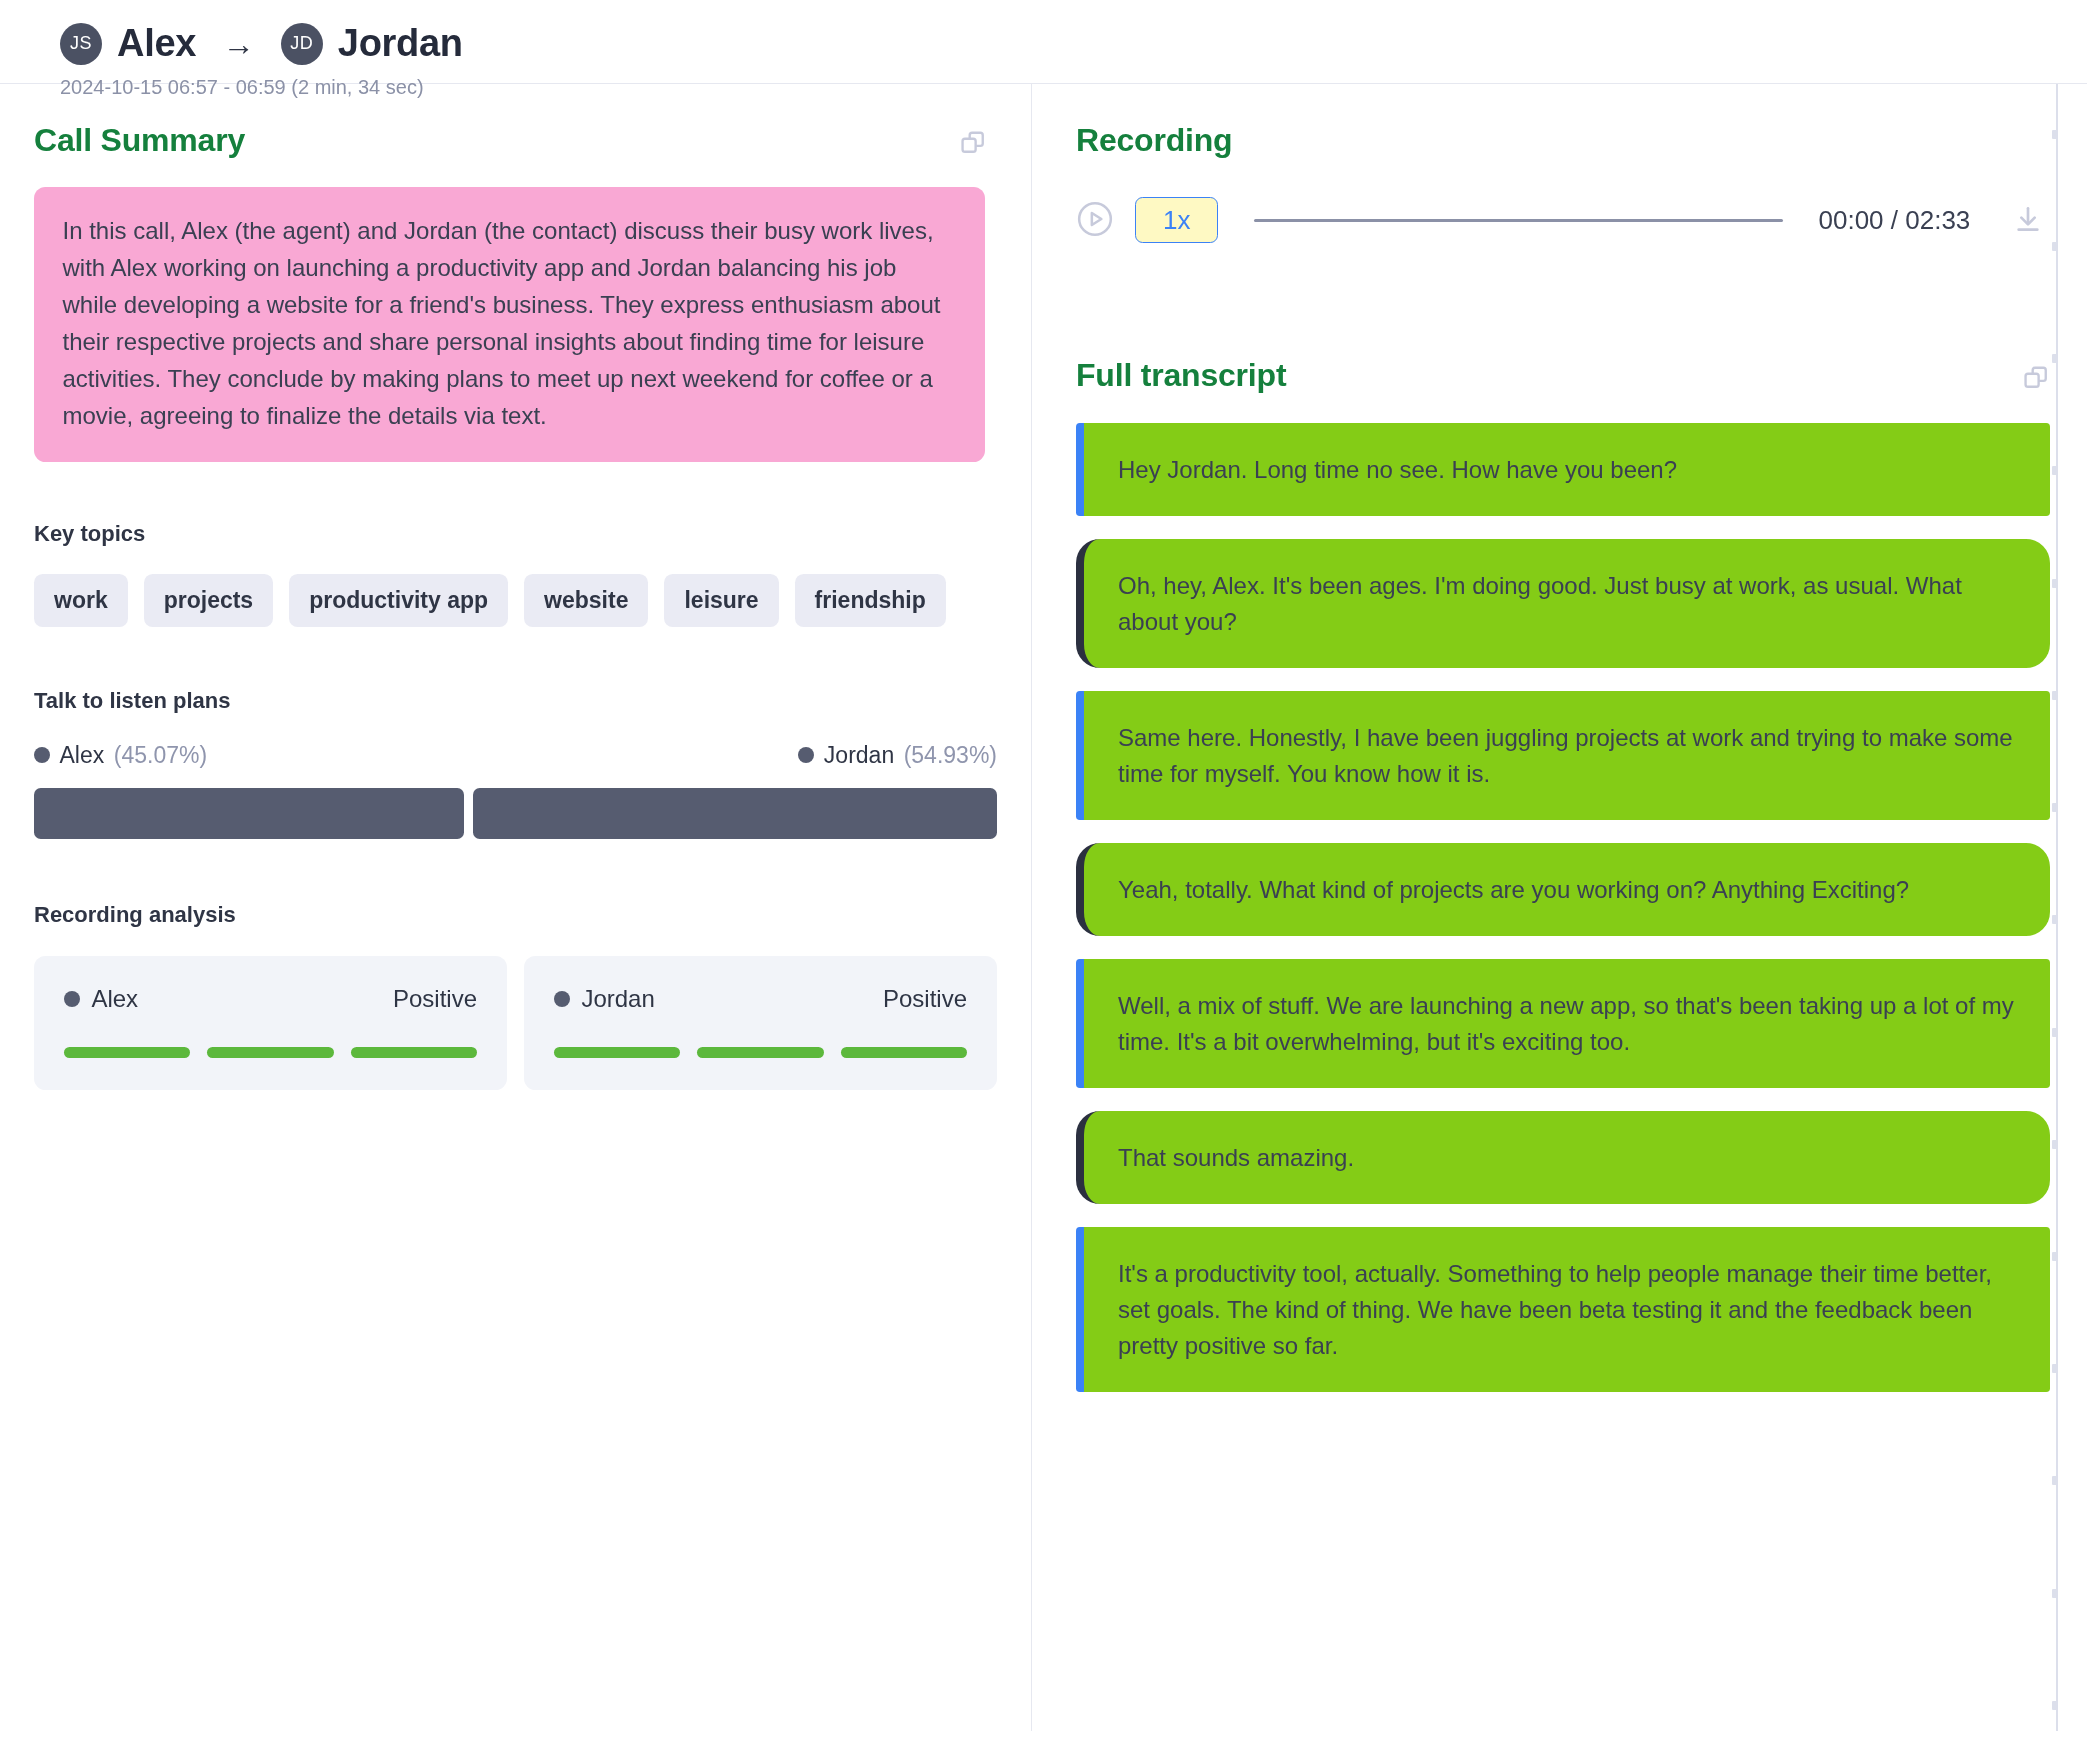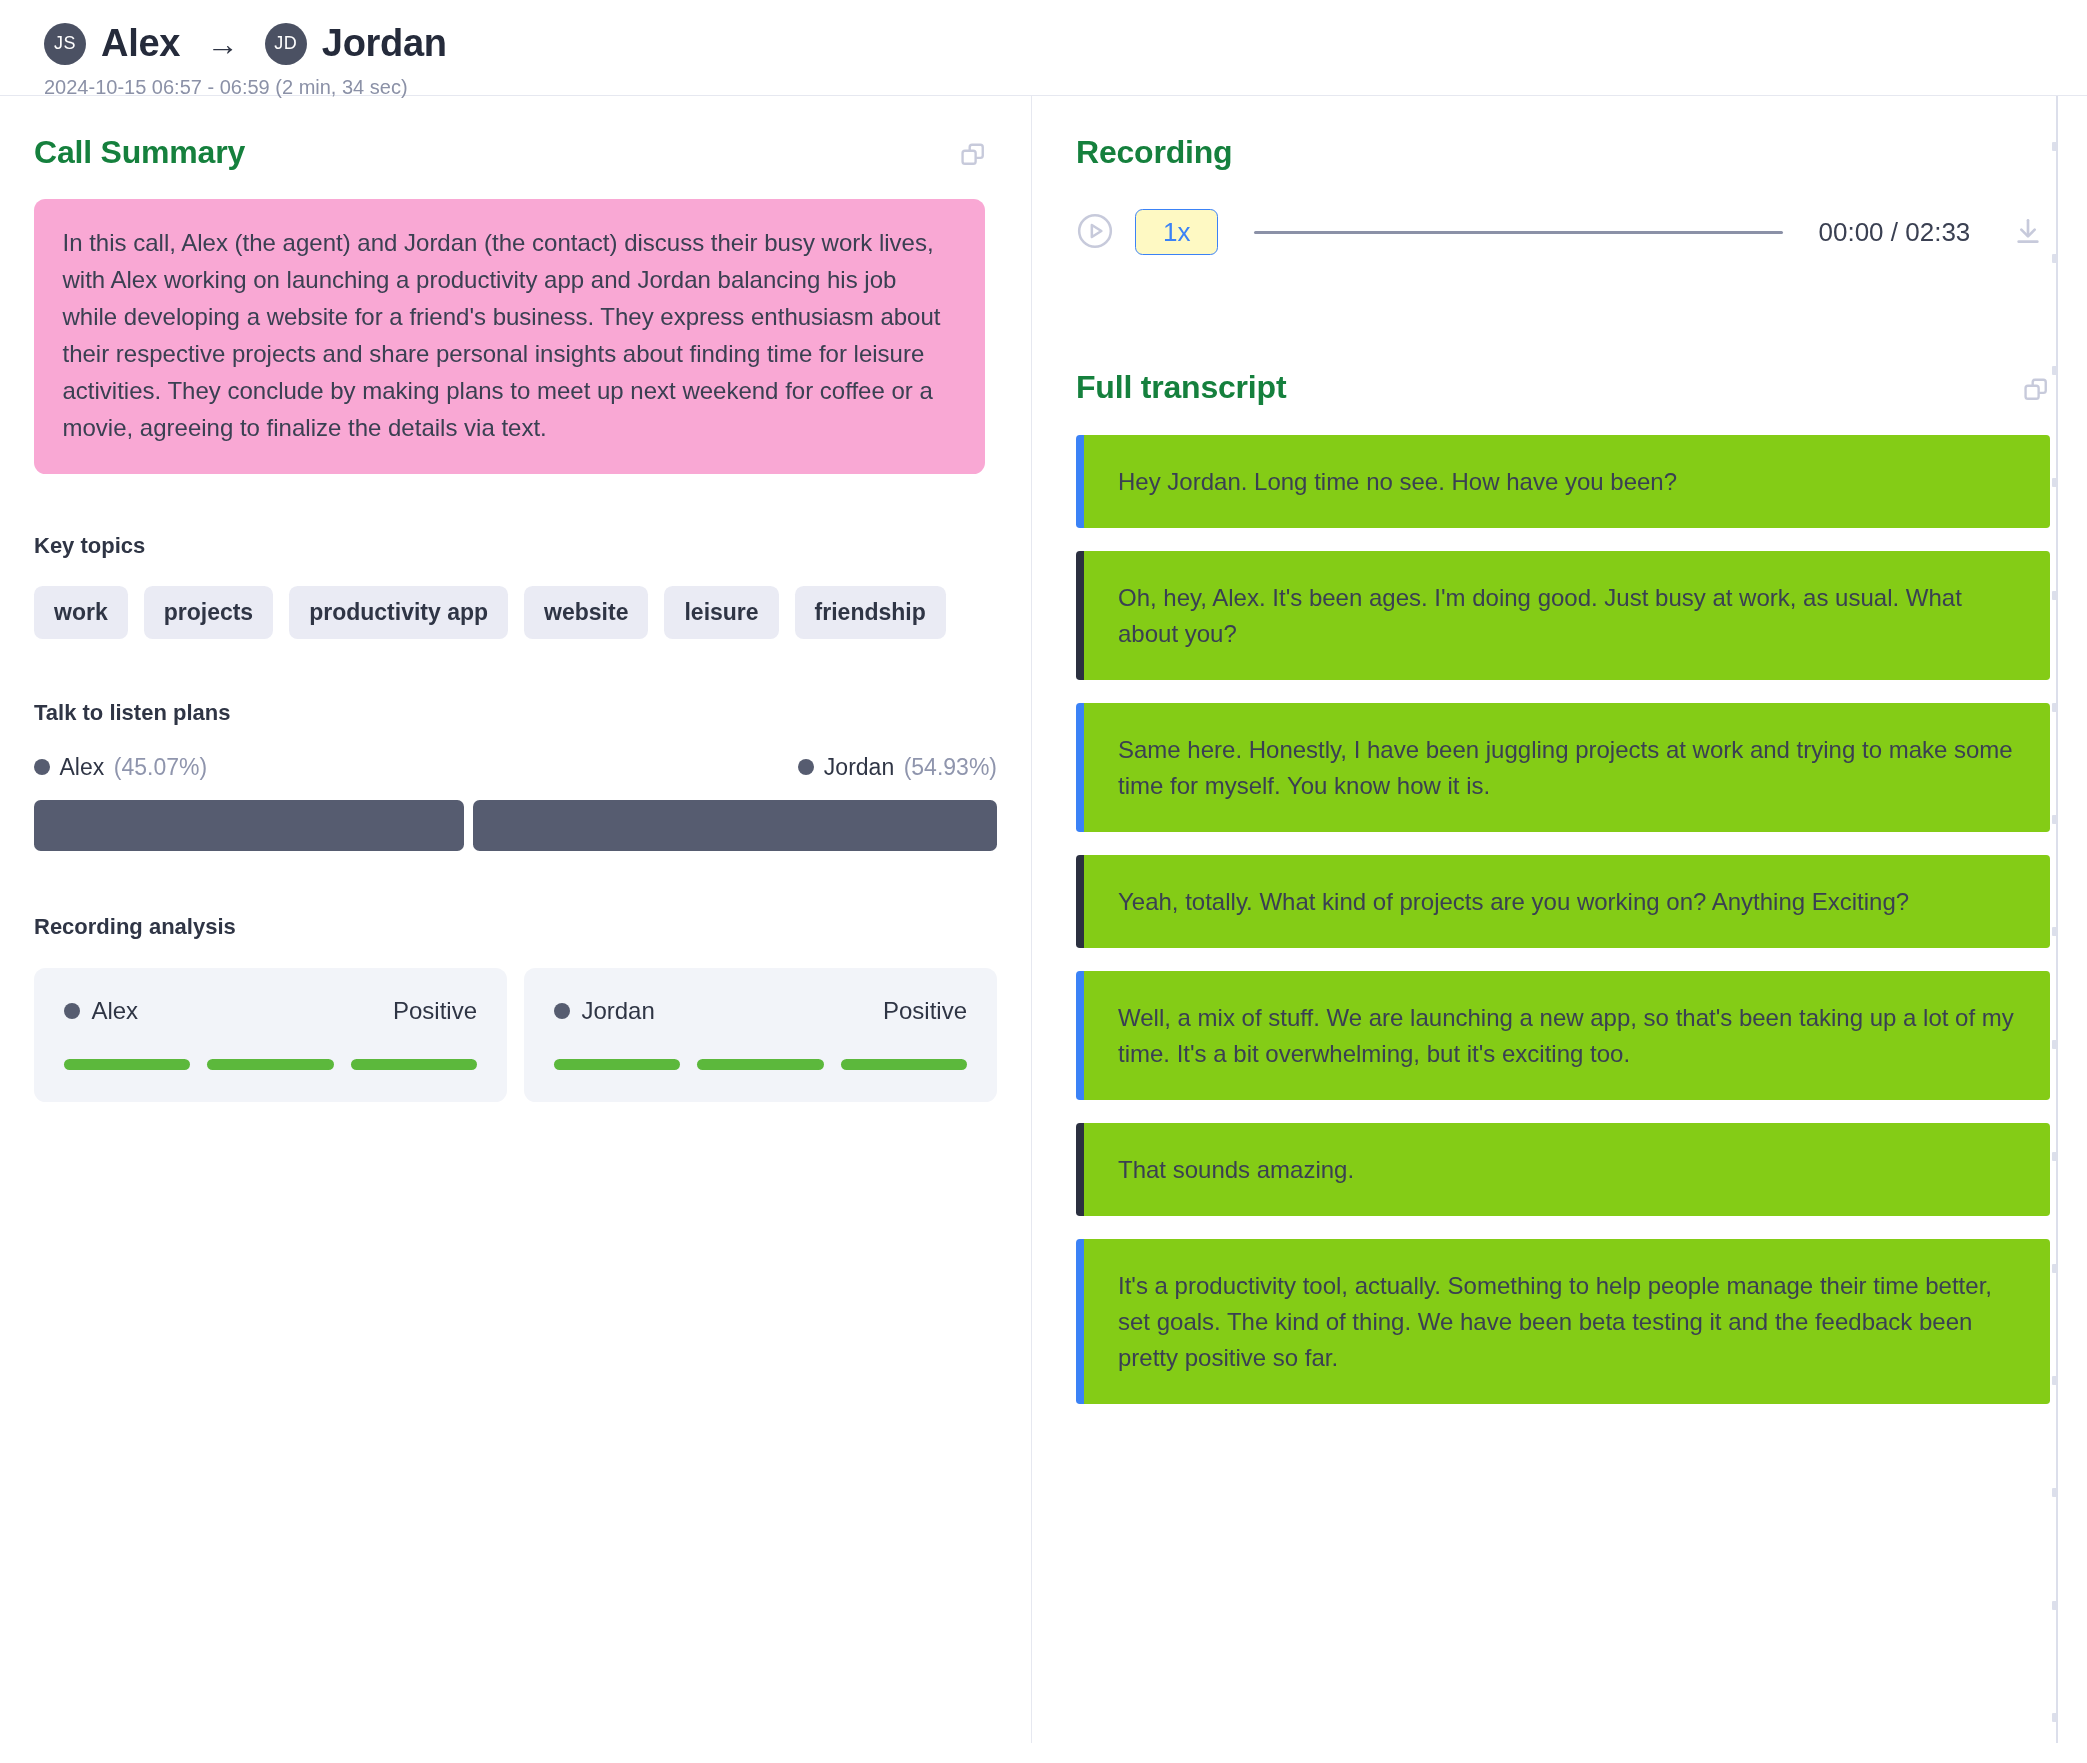--- a/index.html
+++ b/index.html
@@ -8,23 +8,23 @@
     width: 2088px;
     height: 1763px;
     background: #ffffff;
     font-family: "Liberation Sans", sans-serif;
     color: #2f3545;
     overflow: hidden;
   }
 
   
   .header {
-    height: 96px;
+    height: 84px;
     border-bottom: 1px solid #e6e8f0;
-    padding: 17px 0 0 44px;
+    padding: 17px 0 0 60px;
   }
   .header-title {
     display: flex;
     align-items: center;
     gap: 15px;
     height: 53px;
   }
   .avatar {
     width: 42px; height: 42px;
     border-radius: 50%;
@@ -223,21 +223,21 @@
   
   .transcript-head { margin-top: 114px; }
   .bubbles { margin-top: 28.5px; }
   .bubble {
     background: #84cc16;
     border-left: 8.6px solid #3b82f6;
     border-radius: 3.8px;
     padding: 28.5px 34px;
     margin-bottom: 23px;
   }
-  .bubble.jordan { border-left-color: #2b3040; }
+  .bubble.jordan { border-left-color: #2b3040; border-radius: 24px; }
   .bubble-text {
     font-size: 24px;
     line-height: 36px;
     color: #3a4052;
   }
 
   
   .edge-rail {
     position: absolute;
     top: -116px;

